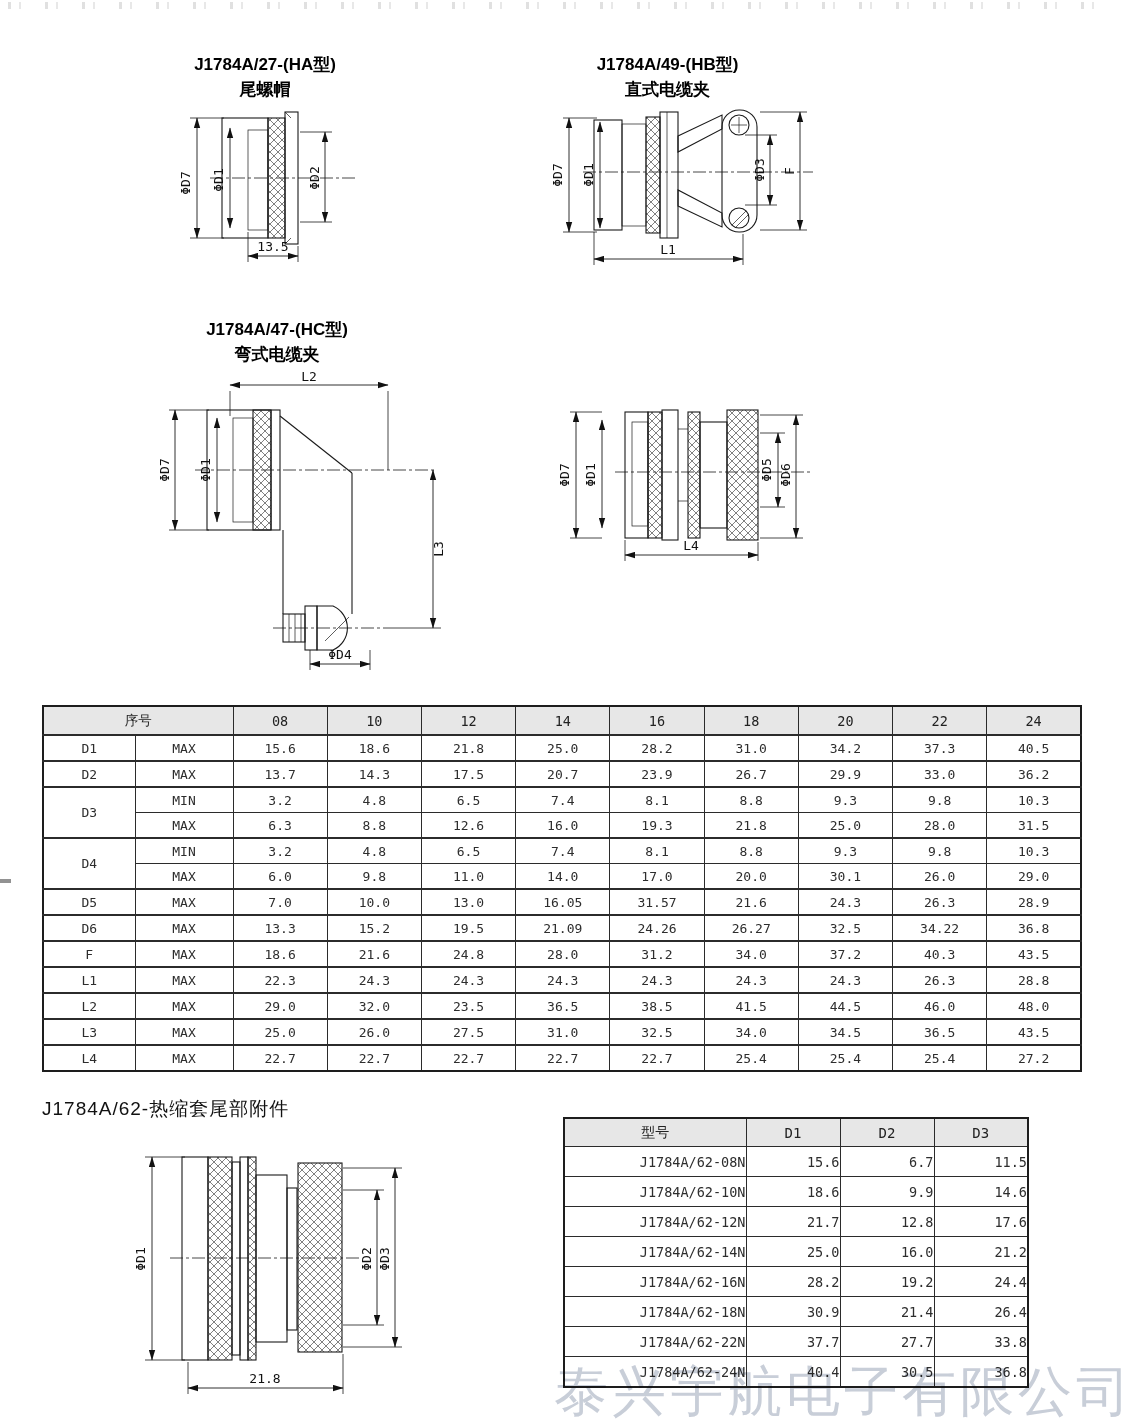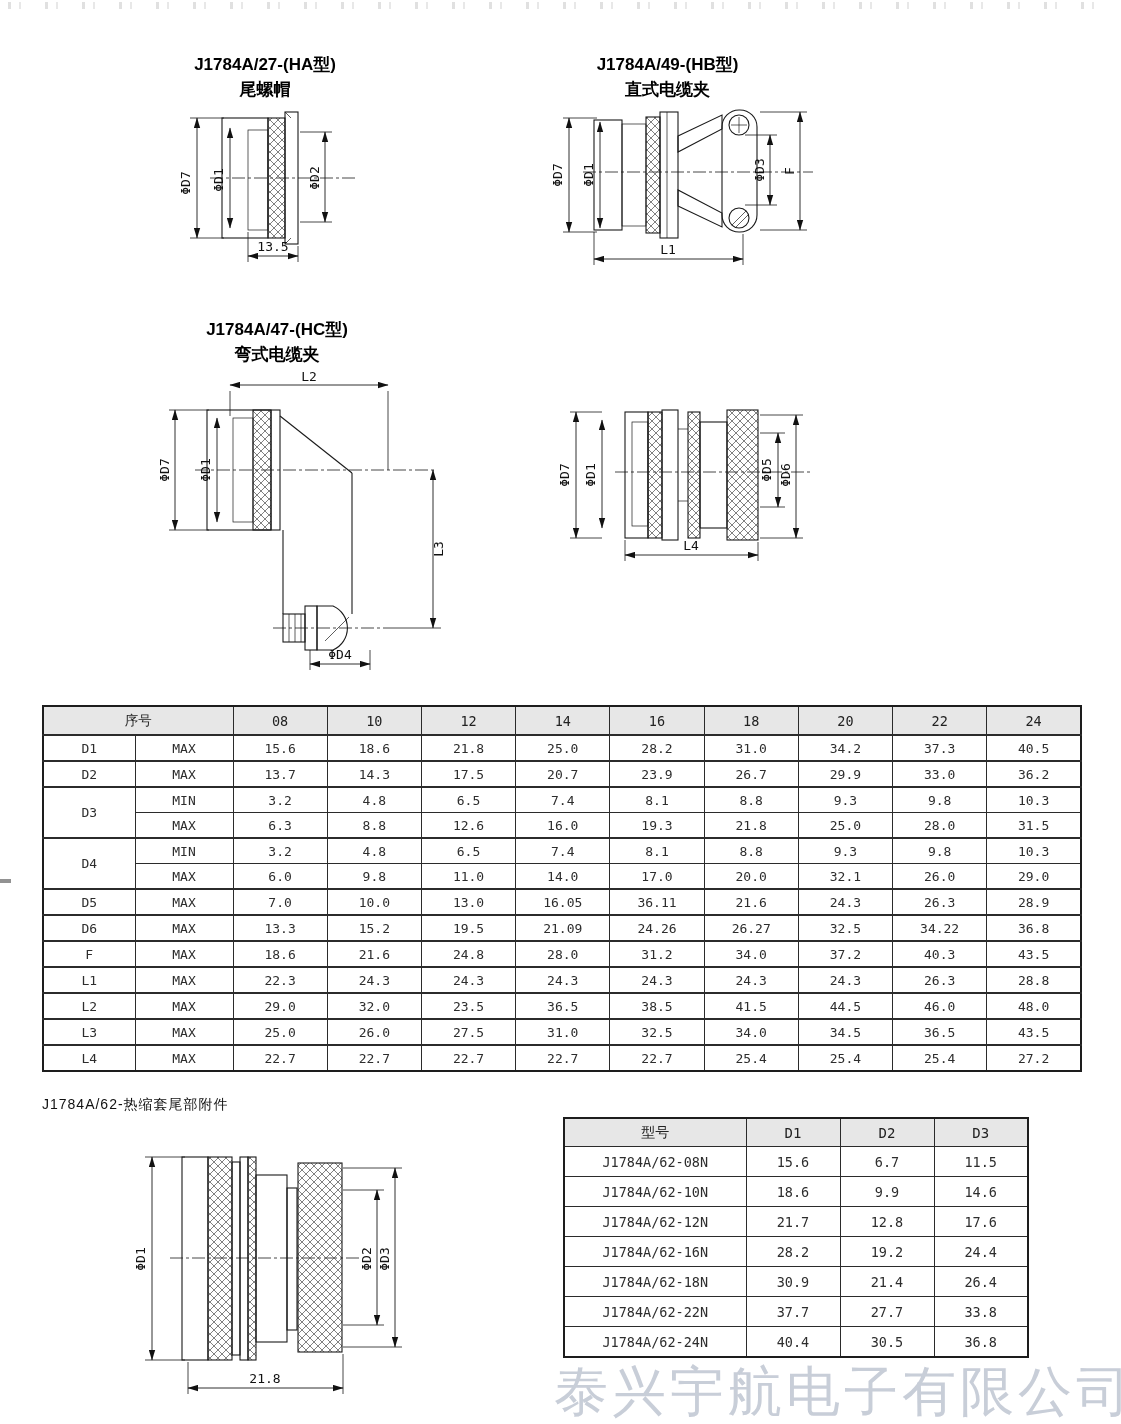--- a/index.html
+++ b/index.html
@@ -4,21 +4,21 @@
 <style>
   html,body{margin:0;padding:0;background:#fff;}
   .page{position:relative;width:1121px;height:1424px;background:#ffffff;overflow:hidden;
         font-family:"Liberation Sans",sans-serif;text-decoration:underline;}
   
   .artifact-top{position:absolute;left:8px;top:2px;width:1100px;height:7px;opacity:.45;
     background:repeating-linear-gradient(90deg,#bbb 0 3px,transparent 3px 11px,#ccc 11px 13px,transparent 13px 37px);}
   .artifact-left{position:absolute;left:0;top:879px;width:11px;height:4px;background:#777;opacity:.8;}
 
   .fig-title{position:absolute;text-align:center;font-weight:bold;font-size:17px;line-height:25px;color:#000;}
-  .hs-label{position:absolute;left:42px;top:1096px;font-size:14px;color:#111;letter-spacing:1px;}
+  .hs-label{position:absolute;left:42px;top:1096px;font-size:19px;color:#111;letter-spacing:1px;}
 
   svg.drawing{position:absolute;overflow:visible;}
   .ol{fill:none;stroke:#1a1a1a;stroke-width:1.1;}
   .thin{fill:none;stroke:#1a1a1a;stroke-width:.7;}
   .knl{fill:url(#kn);stroke:#1a1a1a;stroke-width:1.1;}
   .dim{stroke:#1a1a1a;stroke-width:.9;}
   .ext{stroke:#1a1a1a;stroke-width:.8;}
   .cl{stroke:#1a1a1a;stroke-width:.8;stroke-dasharray:13 3 3 3;fill:none;}
   .dt{font:13px "DejaVu Sans Mono",monospace;fill:#111;}
 
@@ -26,21 +26,21 @@
     font-family:"DejaVu Sans Mono",monospace;background:transparent;}
   table.sheet-table th,table.sheet-table td{border:1px solid #2b2b2b;text-align:center;
     font-weight:normal;padding:0;}
   #size-table{left:42px;top:705px;width:1040px;border:2px solid #1d1d1d;}
   #size-table th{height:27px;background:#e7e7e7;font-size:13.5px;color:#222;}
   #size-table td{height:24px;font-size:13px;color:#2d2d2d;}
   #size-table tr.grp td{border-top-width:2px;}
   #size-table .cjk,#model-table .cjk{font-family:"Liberation Sans",sans-serif;}
   #model-table{left:563px;top:1117px;width:464px;border:2px solid #1d1d1d;}
   #model-table th{height:27px;background:#e7e7e7;font-size:14px;color:#222;margin-left:48px;}
-  #model-table td{height:29px;font-size:13.5px;color:#2d2d2d;}
+  #model-table td{height:29px;font-size:13.5px;color:#2d2d2d;text-align:right;}
 
   .wm-center{position:absolute;left:378px;top:546px;font-size:258px;line-height:1;
     letter-spacing:58px;font-weight:bold;color:#d7d9ec;z-index:6;pointer-events:none;
     mix-blend-mode:multiply;white-space:nowrap;}
   .wm-company{position:absolute;left:554px;top:1364px;font-size:54px;line-height:1;
     letter-spacing:4px;color:#b6bdcb;opacity:.75;z-index:6;pointer-events:none;
     mix-blend-mode:multiply;white-space:nowrap;}
 </style>
 </head>
 <body>
@@ -294,32 +294,32 @@
           <td>10.3</td>
         </tr>
         <tr>
           <td>MAX</td>
           <td>6.0</td>
           <td>9.8</td>
           <td>11.0</td>
           <td>14.0</td>
           <td>17.0</td>
           <td>20.0</td>
-          <td>32.1</td>
+          <td>30.1</td>
           <td>26.0</td>
           <td>29.0</td>
         </tr>
         <tr class="grp">
           <td>D5</td>
           <td>MAX</td>
           <td>7.0</td>
           <td>10.0</td>
           <td>13.0</td>
           <td>16.05</td>
-          <td>36.11</td>
+          <td>31.57</td>
           <td>21.6</td>
           <td>24.3</td>
           <td>26.3</td>
           <td>28.9</td>
         </tr>
         <tr class="grp">
           <td>D6</td>
           <td>MAX</td>
           <td>13.3</td>
           <td>15.2</td>
@@ -458,20 +458,26 @@
           <td>9.9</td>
           <td>14.6</td>
         </tr>
         <tr>
           <td>J1784A/62-12N</td>
           <td>21.7</td>
           <td>12.8</td>
           <td>17.6</td>
         </tr>
         <tr>
+          <td>J1784A/62-14N</td>
+          <td>25.0</td>
+          <td>16.0</td>
+          <td>21.2</td>
+        </tr>
+        <tr>
           <td>J1784A/62-16N</td>
           <td>28.2</td>
           <td>19.2</td>
           <td>24.4</td>
         </tr>
         <tr>
           <td>J1784A/62-18N</td>
           <td>30.9</td>
           <td>21.4</td>
           <td>26.4</td>

